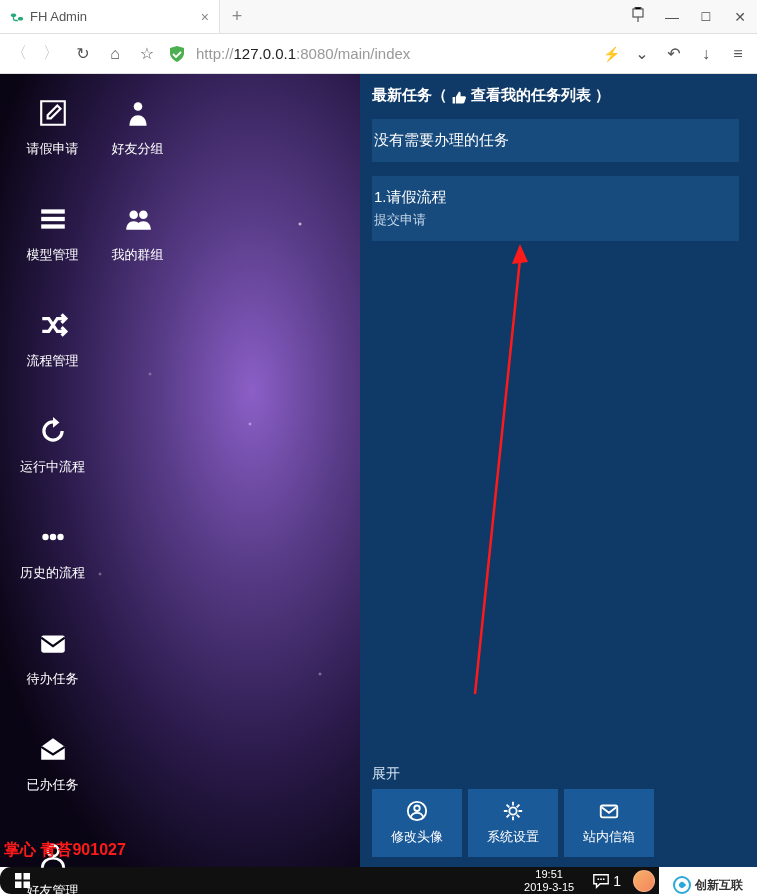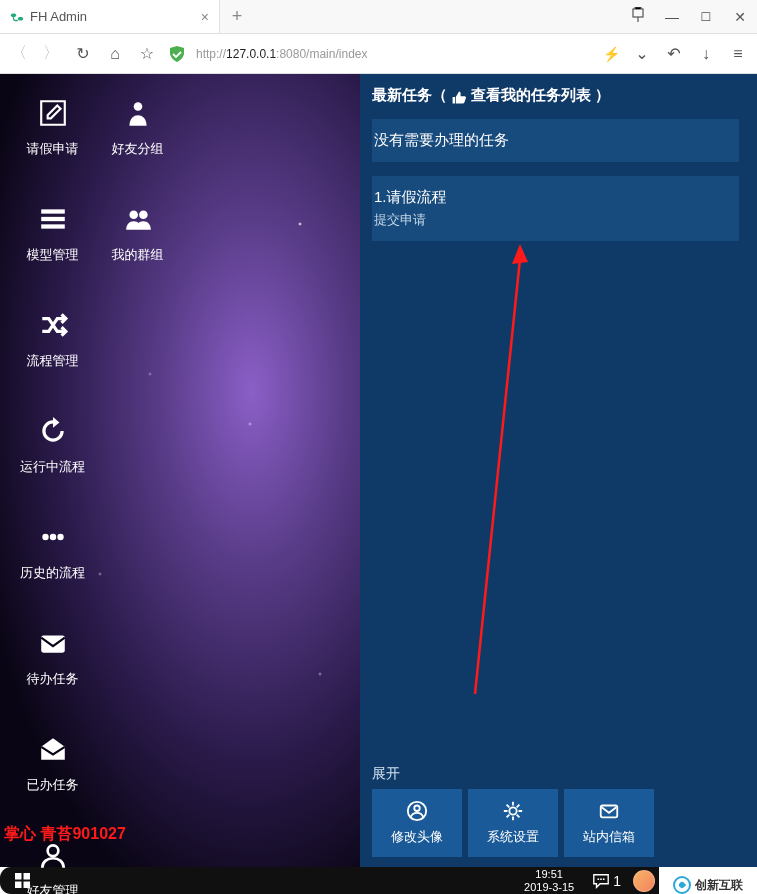--- a/index.html
+++ b/index.html
@@ -15,21 +15,21 @@
 .newtab { width: 34px; display: flex; align-items: center; justify-content: center; color: #888; font-size: 18px; }
 .winctrls { display: flex; align-items: center; }
 .winctrls .wc { width: 34px; text-align: center; color: #555; font-size: 14px; }
 .winctrls .wc.box { font-size: 12px; }
 
 
 .addrbar { height: 40px; background: #fff; display: flex; align-items: center; padding: 0 8px; gap: 10px; border-bottom: 1px solid #e0e0e0; }
 .navbtn { width: 22px; text-align: center; color: #bbb; font-size: 16px; }
 .navbtn.on { color: #555; }
 .shield { width: 18px; height: 18px; }
-.url { flex: 1; color: #999; font-size: 12px; }
+.url { flex: 1; color: #999; font-size: 15px; }
 .url .dark { color: #222; }
 .bolt { color: #4caf50; font-size: 14px; }
 .menuglyph { color: #555; font-size: 16px; width: 22px; text-align: center; }
 
 
 .content { display: flex; height: 793px; position: relative; }
 
 
 .sidebar {
   width: 360px;
@@ -46,21 +46,21 @@
     radial-gradient(1px 1px at 100px 500px, #fff7, transparent 2px),
     radial-gradient(1px 1px at 320px 600px, #fff8, transparent 2px),
     radial-gradient(1px 1px at 150px 300px, #fff6, transparent 2px);
   pointer-events:none;
 }
 .sgrid { display: grid; grid-template-columns: 85px 85px; gap: 42px 0; }
 .sitem { text-align: center; color: #fff; font-size: 13px; cursor: pointer; }
 .sitem .ic { height: 38px; display: flex; align-items: center; justify-content: center; margin-bottom: 8px; }
 .sitem svg { fill: #fff; }
 
-.watermark { position: absolute; bottom: 22px; left: 4px; color: #ff1a1a; font-size: 16px; font-weight: bold; z-index:2; }
+.watermark { position: absolute; bottom: 6px; left: 4px; color: #ff1a1a; font-size: 16px; font-weight: bold; z-index:2; }
 
 
 .rpanel { flex: 1; background: #0f3a68; color: #fff; display: flex; flex-direction: column; padding: 12px 18px 10px 12px; position: relative; }
 .rheader { font-size: 15px; font-weight: bold; margin-bottom: 14px; display: flex; align-items: flex-end; gap: 4px; }
 .rheader .link { cursor: pointer; }
 .taskbox { background: #174a7d; padding: 12px 2px; margin-bottom: 14px; font-size: 15px; }
 .taskbox .sub { font-size: 13px; color: #c7d8e9; margin-top: 4px; }
 .arrow { position: absolute; top: 170px; left: 100px; pointer-events:none; }
 
 .bottomsec { margin-top: auto; }

